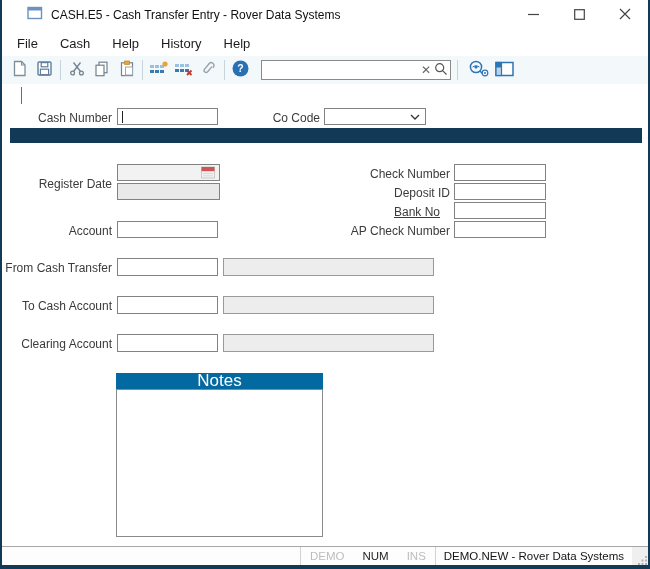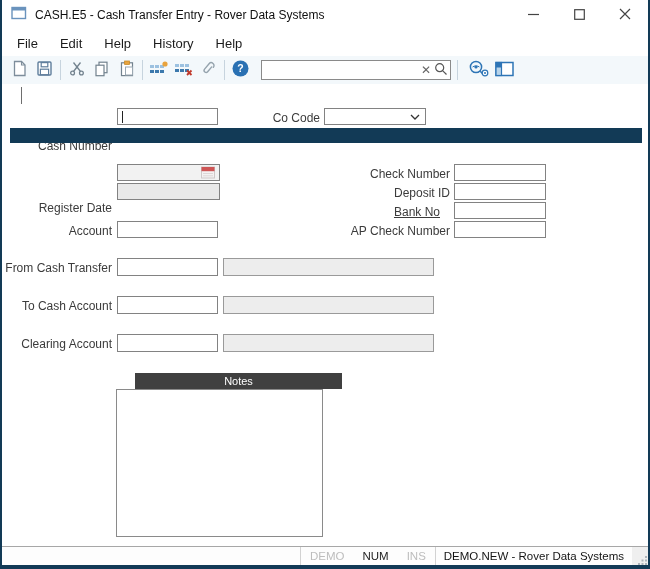--- a/index.html
+++ b/index.html
@@ -3,21 +3,21 @@
 <meta charset="utf-8">
 <style>
   * { margin:0; padding:0; box-sizing:border-box; }
   html,body { width:650px; height:569px; font-family:"Liberation Sans", sans-serif; }
   .window {
     position:relative; width:650px; height:569px; background:#fff;
     border-left:2px solid #123A56; border-right:2px solid #123A56;
     border-bottom:4px solid #123A56; overflow:hidden;
   }
   
-  .titlebar { height:30px; background:#fff; display:flex; align-items:center; padding-left:9px; }
+  .titlebar { height:30px; background:#fff; display:flex; align-items:center; padding-left:25px; }
   .titlebar .title { font-size:12px; color:#101010; margin-left:8px; flex:1; white-space:nowrap; }
   .win-btn { width:46px; height:30px; display:flex; align-items:center; justify-content:center; background:transparent; border:none; cursor:default; }
   
   .menubar { height:26px; background:#fff; display:flex; align-items:center; padding-left:4px; }
   .menu-item { font-size:13px; color:#1b1b1b; padding:4px 11px; }
   
   .toolbar { height:28px; background:#F3F8FB; display:flex; align-items:center; padding-left:5px; }
   .tb-btn { width:25px; height:24px; display:flex; align-items:center; justify-content:center; background:transparent; border:none; }
   .tb-sep { width:1px; height:20px; background:#C7D4DE; margin:0 3px; }
   .searchbox { position:relative; margin-left:8px; width:190px; height:20px; }
@@ -30,22 +30,22 @@
   .field { position:absolute; border:1px solid #828282; background:#fff; font-size:12px; padding:0 3px; height:17px; outline:none; font-family:"Liberation Sans",sans-serif; }
   .field.gray { background:#E9E9E9; }
   .descbox { position:absolute; border:1px solid #9a9a9a; background:#EDEDED; height:18px; }
   .divider-bar { position:absolute; left:8px; top:44px; width:632px; height:15px; background:#123A56; }
   .ibeam { position:absolute; left:19px; top:3px; width:1px; height:17px; background:#6e6e6e; }
   .caret { position:absolute; width:1px; background:#222; }
   .combobox { position:absolute; border:1px solid #828282; background:#fff; height:17px; display:flex; align-items:center; }
   .combobox .cb-val { flex:1; font-size:12px; padding-left:3px; }
   .combobox svg { margin-right:5px; }
   .cal-btn { position:absolute; border:none; background:transparent; padding:0; }
-  .notes-header { position:absolute; left:114px; top:289px; width:207px; height:16px; background:#404040; color:#fff;
-    display:flex; align-items:center; justify-content:center; font-size:11px;margin-left:19px; }
+  .notes-header { position:absolute; left:114px; top:289px; width:207px; height:16px; background:#0369a1; color:#fff;
+    display:flex; align-items:center; justify-content:center; font-size:17px; }
   .notes-body { position:absolute; left:114px; top:305px; width:207px; height:148px; border:1px solid #8a8a8a;
     resize:none; outline:none; font-size:12px; font-family:"Liberation Sans",sans-serif; padding:2px; background:#fff; }
   
   .statusbar { position:absolute; left:0; right:0; bottom:0; height:19px; background:#fdfdfd;
     border-top:1px solid #a7a7a7; display:flex; align-items:center; font-size:11.5px; }
   .sb-spacer { flex:1; }
   .sb-sep { width:1px; height:18px; background:#d2d2d2; }
   .sb-cell { padding:0 9px; color:#bdbdbd; }
   .sb-cell.active { color:#1f1f1f; }
   .sb-session { padding:0 8px; color:#141414; white-space:nowrap; }
@@ -82,21 +82,21 @@
       <span>
         <svg width="12" height="12" viewBox="0 0 12 12">
             <path d="M1 1 L11 11 M11 1 L1 11" stroke="#444" stroke-width="1.2"></path>
           </svg>
       </span>
     </button>
   </div>
 
   <div class="menubar">
     <span class="menu-item">File</span>
-    <span class="menu-item">Edit</span>
+    <span class="menu-item">Cash</span>
     <span class="menu-item">Help</span>
     <span class="menu-item">History</span>
     <span class="menu-item">Help</span>
   </div>
 
   <div class="toolbar">
     <button class="tb-btn">
       <span>
         <svg width="15" height="17" viewBox="0 0 15 17">
           <path d="M2.5 1.5 h7 l3.5 3.5 v10.5 h-10.5 z" fill="#fff" stroke="#7d8d9b" stroke-width="1.3"></path>
@@ -224,21 +224,21 @@
           <rect x="1" y="1.5" width="5.5" height="13" fill="#b8d4ea" stroke="#2E75B6" stroke-width="1.2"></rect>
           <rect x="1" y="1.5" width="5.5" height="5" fill="#2E75B6"></rect>
         </svg>
       </span>
     </button>
   </div>
 
   <div class="content">
     <div class="ibeam"></div>
 
-    <div class="lbl" style="left:0; width:110px; top:26px;margin-top:28px;">Cash Number</div>
+    <div class="lbl" style="left:0; width:110px; top:26px;">Cash Number</div>
     <input class="field" style="left: 115px; top: 24px; width: 101px;" value="">
     <div class="caret" style="left:120px; top:27px; height:12px;"></div>
 
     <div class="lbl" style="left:240px; width:78px; top:26px;">Co Code</div>
     <div class="combobox" style="left:322px; top:24px; width:102px;">
       <span class="cb-val"></span>
       <svg width="10" height="6" viewBox="0 0 10 6">
           <path d="M1 1 L5 5 L9 1" fill="none" stroke="#333" stroke-width="1.3"></path>
         </svg>
     </div>
@@ -248,21 +248,21 @@
     <input class="field" style="left: 115px; top: 80px; width: 103px; background: rgb(242, 242, 242); padding-right: 20px;" value="">
     <button class="cal-btn" style="left:199px; top:82px;">
       <svg width="14" height="13" viewBox="0 0 14 13">
         <rect x="0.5" y="1" width="13" height="11" fill="#F4F1F1" stroke="#CFC8C8"></rect>
         <rect x="0.5" y="1" width="13" height="4.2" fill="#CE5555"></rect>
         <line x1="2" y1="7.5" x2="12" y2="7.5" stroke="#DDD6D6" stroke-width="1"></line>
         <line x1="2" y1="9.8" x2="12" y2="9.8" stroke="#DDD6D6" stroke-width="1"></line>
       </svg>
     </button>
 
-    <div class="lbl" style="left:0; width:110px; top:116px;">Register Date</div>
+    <div class="lbl" style="left:0; width:110px; top:92px;">Register Date</div>
     <input class="field gray" style="left: 115px; top: 99px; width: 103px;" readonly="" value="">
 
     <div class="lbl" style="left:0; width:110px; top:139px;">Account</div>
     <input class="field" style="left: 115px; top: 137px; width: 101px;" value="">
 
     <div class="lbl" style="left:280px; width:168px; top:82px;">Check Number</div>
     <input class="field" style="left: 452px; top: 80px; width: 92px;" value="">
 
     <div class="lbl" style="left:280px; width:168px; top:101px;">Deposit ID</div>
     <input class="field" style="left: 452px; top: 99px; width: 92px;" value="">

